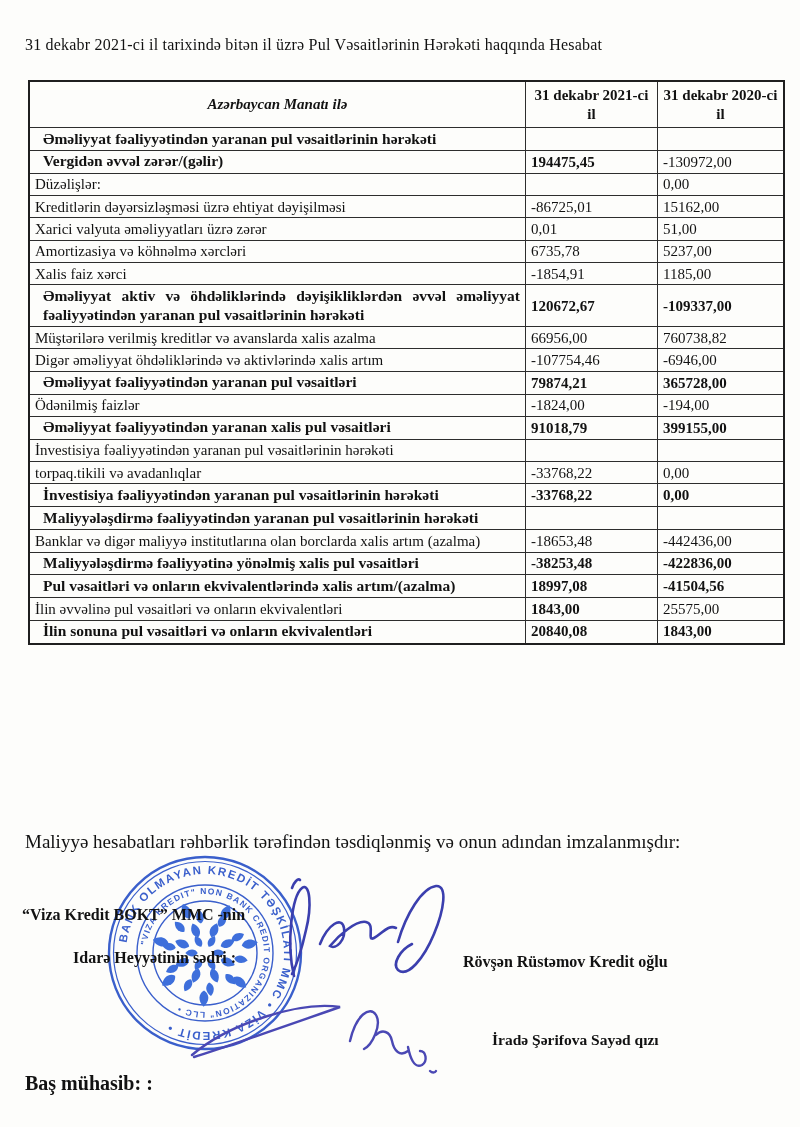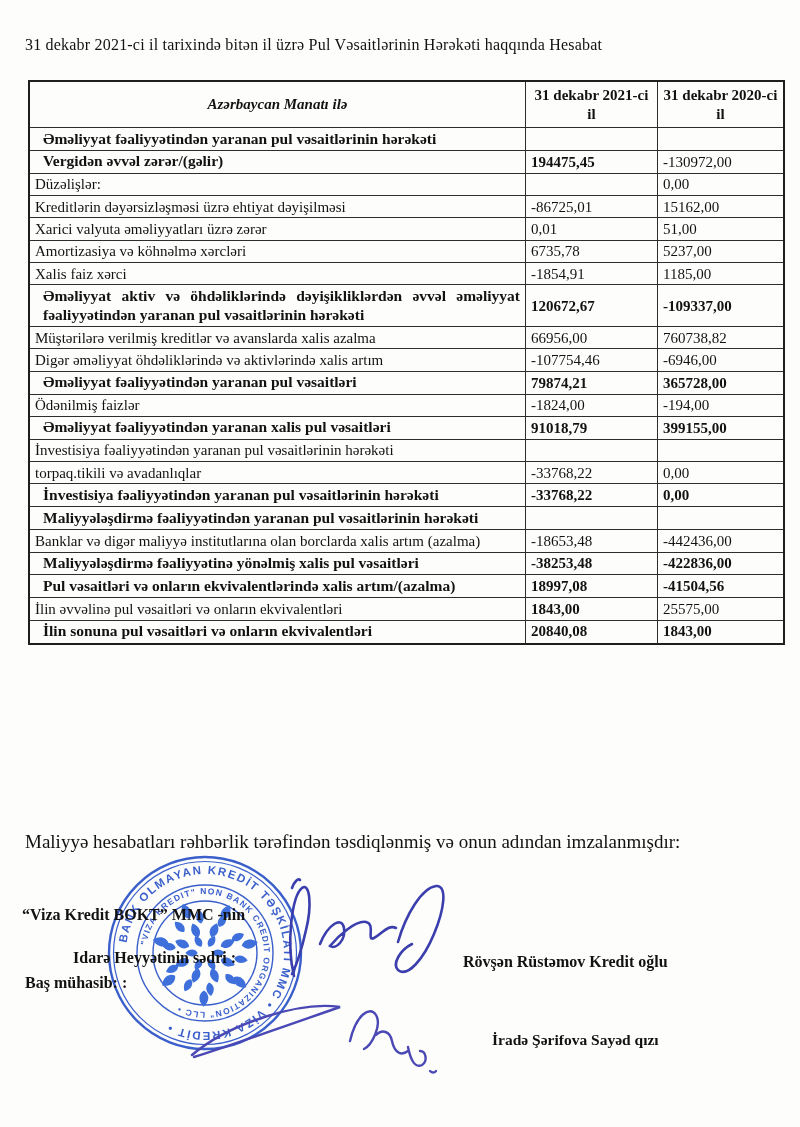--- a/index.html
+++ b/index.html
@@ -54,22 +54,22 @@
   }
   .chairman-label{
     position:absolute;top:949px;left:30px;
     font-size:16px;font-weight:bold;z-index:3;margin-left:43px;
   }
   .chairman-name{
     position:absolute;top:953px;left:463px;
     font-size:16px;font-weight:bold;
   }
   .accountant-label{
-    position:absolute;top:974px;left:25px;
-    font-size:16px;font-weight:bold;z-index:3;
+    position:absolute;top:1072px;left:25px;
+    font-size:20px;font-weight:bold;z-index:3;
   }
   .accountant-name{
     position:absolute;top:1031px;left:492px;
     font-size:15.5px;font-weight:bold;
   }
   .stamp{
     position:absolute;top:853px;left:105px;width:200px;height:200px;
     z-index:2;opacity:.92;
   }
   .sig1{position:absolute;top:858px;left:272px;width:190px;height:135px;z-index:4;}

